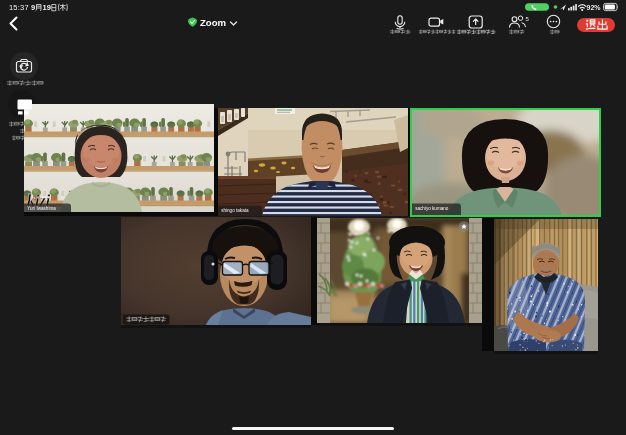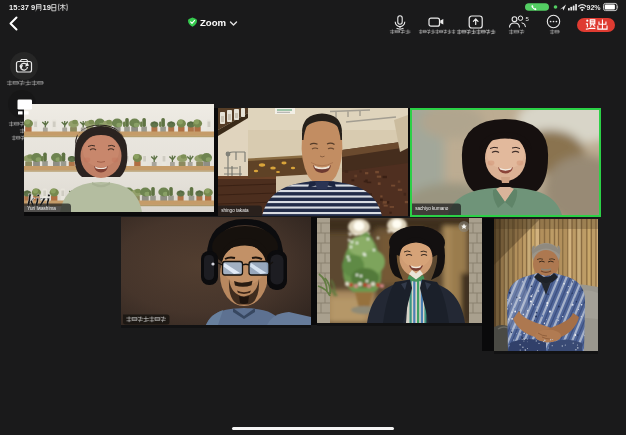--- a/index.html
+++ b/index.html
@@ -1,19 +1,19 @@
 <!DOCTYPE html>
 <html><head><meta charset="utf-8">
 <style>
   html,body{margin:0;padding:0;background:#1a1a1b;width:626px;height:435px;overflow:hidden}
   *{box-sizing:border-box}
 </style></head>
 <body>
 <div style="position:relative;width:626px;height:435px;background:#1a1a1b">
-<div style="position:absolute;left:9px;top:3px;font-family:'Liberation Sans',sans-serif;font-size:7.5px;font-weight:bold;color:#f0f0f0;letter-spacing:0.2px">15:37</div>
+<div style="position:absolute;left:9px;top:3px;font-family:'Liberation Sans',sans-serif;font-size:7.5px;font-weight:normal;color:#f0f0f0;letter-spacing:0.2px">15:37</div>
     <svg width="40" height="9" viewBox="0 0 40 9" style="position:absolute;left:31px;top:3px">
       <g fill="#f0f0f0" font-family="Liberation Sans, sans-serif" font-size="7.5" font-weight="bold">
         <text x="0" y="7">9</text>
         <text x="11.5" y="7">19</text>
       </g>
       <g stroke="#f0f0f0" stroke-width="0.75" fill="none">
         <path d="M5.5,1.5 H10 V6.5 Q10,7.6 9,7.8 M5.5,1.5 V6 Q5.5,7.4 4.6,7.8 M5.5,3.2 H10 M5.5,5 H10"></path>
         <path d="M20.8,1.5 H24.8 V7.8 H20.8 Z M20.8,4.6 H24.8"></path>
         <path d="M28,0.8 Q26.9,4.3 28,7.9"></path>
         <path d="M31.8,0.8 V7.9 M29,2.6 H34.6 M31.8,3.2 Q31,5 29,6 M31.8,3.2 Q32.6,5 34.6,6"></path>

